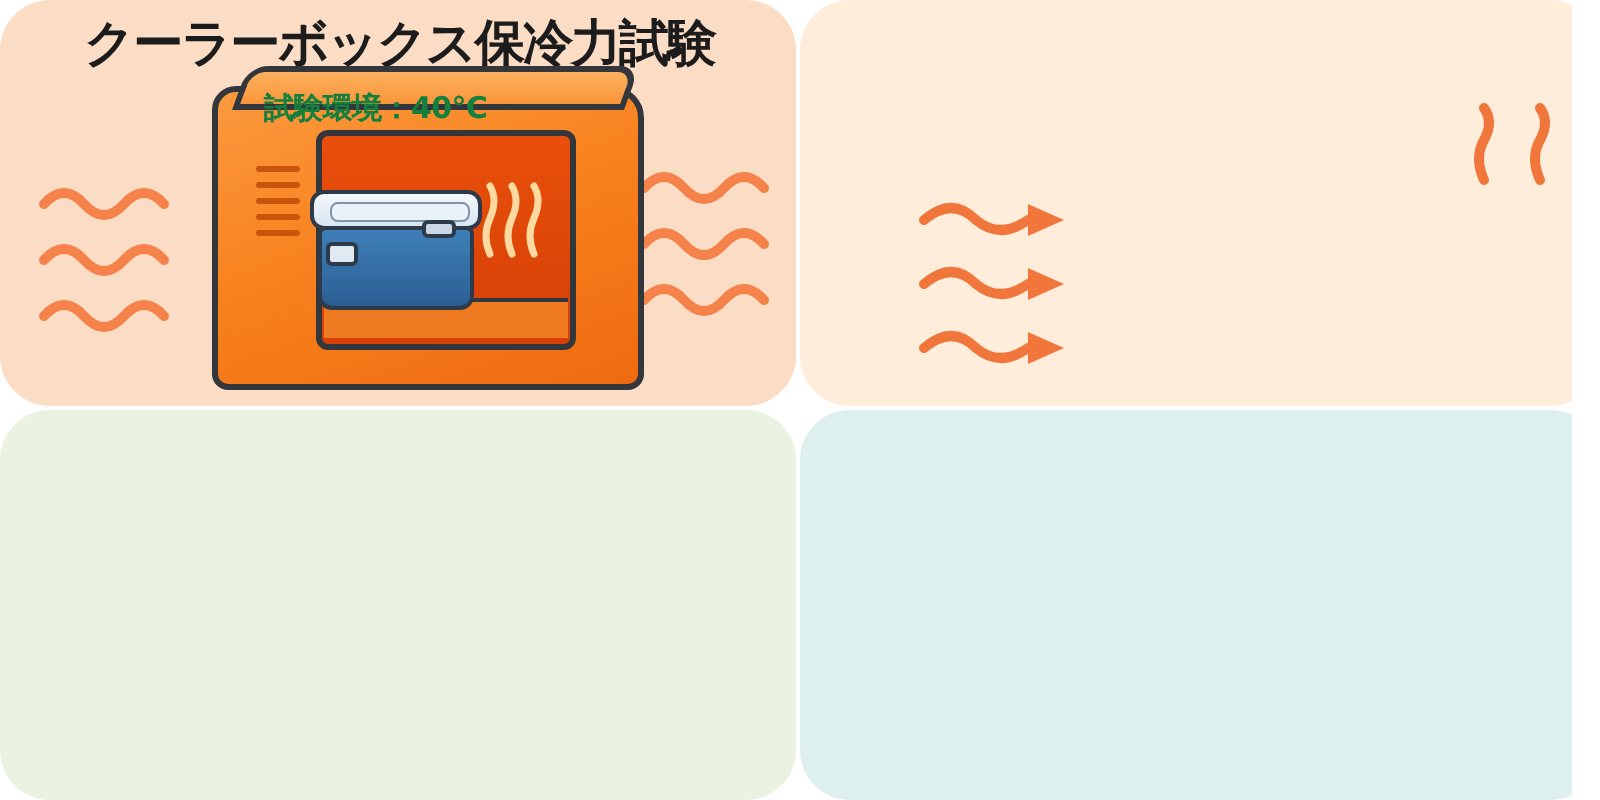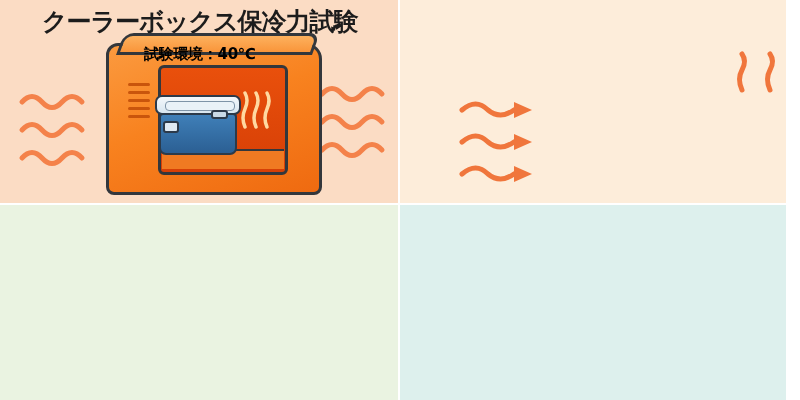--- a/index.html
+++ b/index.html
@@ -5,21 +5,21 @@
   * { box-sizing: border-box; margin: 0; padding: 0; }
   body {
     width: 800px; height: 400px;
     font-family: "DejaVu Sans", "Liberation Sans", sans-serif;
     background: #ffffff;
     overflow: hidden;
   }
   .canvas { position: relative; width: 800px; height: 400px; background:#fff; }
 
   
-  .panel { position: absolute; overflow: hidden; }
+  .panel { position: absolute; overflow: hidden; border-radius: 25px; }
   #panel-tl { left:0;   top:0;   width:398px; height:203px; background:#fbdcc4; }
   #panel-tr { left:400px; top:0; width:400px; height:203px; background:#fdedda; }
   #panel-bl { left:0;   top:205px; width:398px; height:195px; background:#eaf3e1; }
   #panel-br { left:400px; top:205px; width:400px; height:195px; background:#ddf0ed; }
   .vgap { position:absolute; background:#ffffff; }
   #gap-v { left:398px; top:0; width:2px; height:400px; }
   #gap-h { left:0; top:203px; width:800px; height:2px; }
   #edge-r { left:786px; top:0; width:14px; height:400px; background:#ffffff; }
 
   
@@ -34,21 +34,21 @@
   .oven-top { position:absolute; left:14px; top:-10px; width:196px; height:22px;
               background:linear-gradient(180deg,#fdb15e,#f9953a); border:3px solid #33373c;
               border-radius:10px 10px 0 0; transform: skewX(-20deg); }
   .oven-cavity { position:absolute; left:52px; top:22px; width:130px; height:110px;
                  background:linear-gradient(180deg,#e9500c,#d63f06); border:3px solid #33373c;
                  border-radius:6px; }
   .oven-floor { position:absolute; left:56px; top:106px; width:122px; height:20px;
                 background:#f07a22; border-top:2px solid #33373c; }
   .oven-vent { position:absolute; left:22px; top:40px; width:22px; height:34px; }
   .oven-vent i { display:block; height:3px; background:#c9550c; margin-bottom:5px; border-radius:2px; }
-  #env-label { left:144px; top:46px; font-size:15px; color:#000000; z-index:6; }
+  #env-label { left:132px; top:46px; font-size:15px; color:#15803d; z-index:6; }
 
   .cooler-small { position:absolute; left:155px; top:95px; width:86px; height:62px; z-index:5; }
   .cs-lid { position:absolute; left:0; top:0; width:86px; height:20px;
             background:linear-gradient(180deg,#f4f8fb,#d8e6f0); border:2.5px solid #2c3a4a;
             border-radius:7px; }
   .cs-lid2 { position:absolute; left:8px; top:4px; width:70px; height:10px;
              background:#e9f2f8; border:1.5px solid #7e94a8; border-radius:4px; }
   .cs-body { position:absolute; left:4px; top:18px; width:78px; height:42px;
              background:linear-gradient(180deg,#3f7fb8,#2b5f93); border:2.5px solid #2c3a4a;
              border-radius:4px 4px 7px 7px; }

